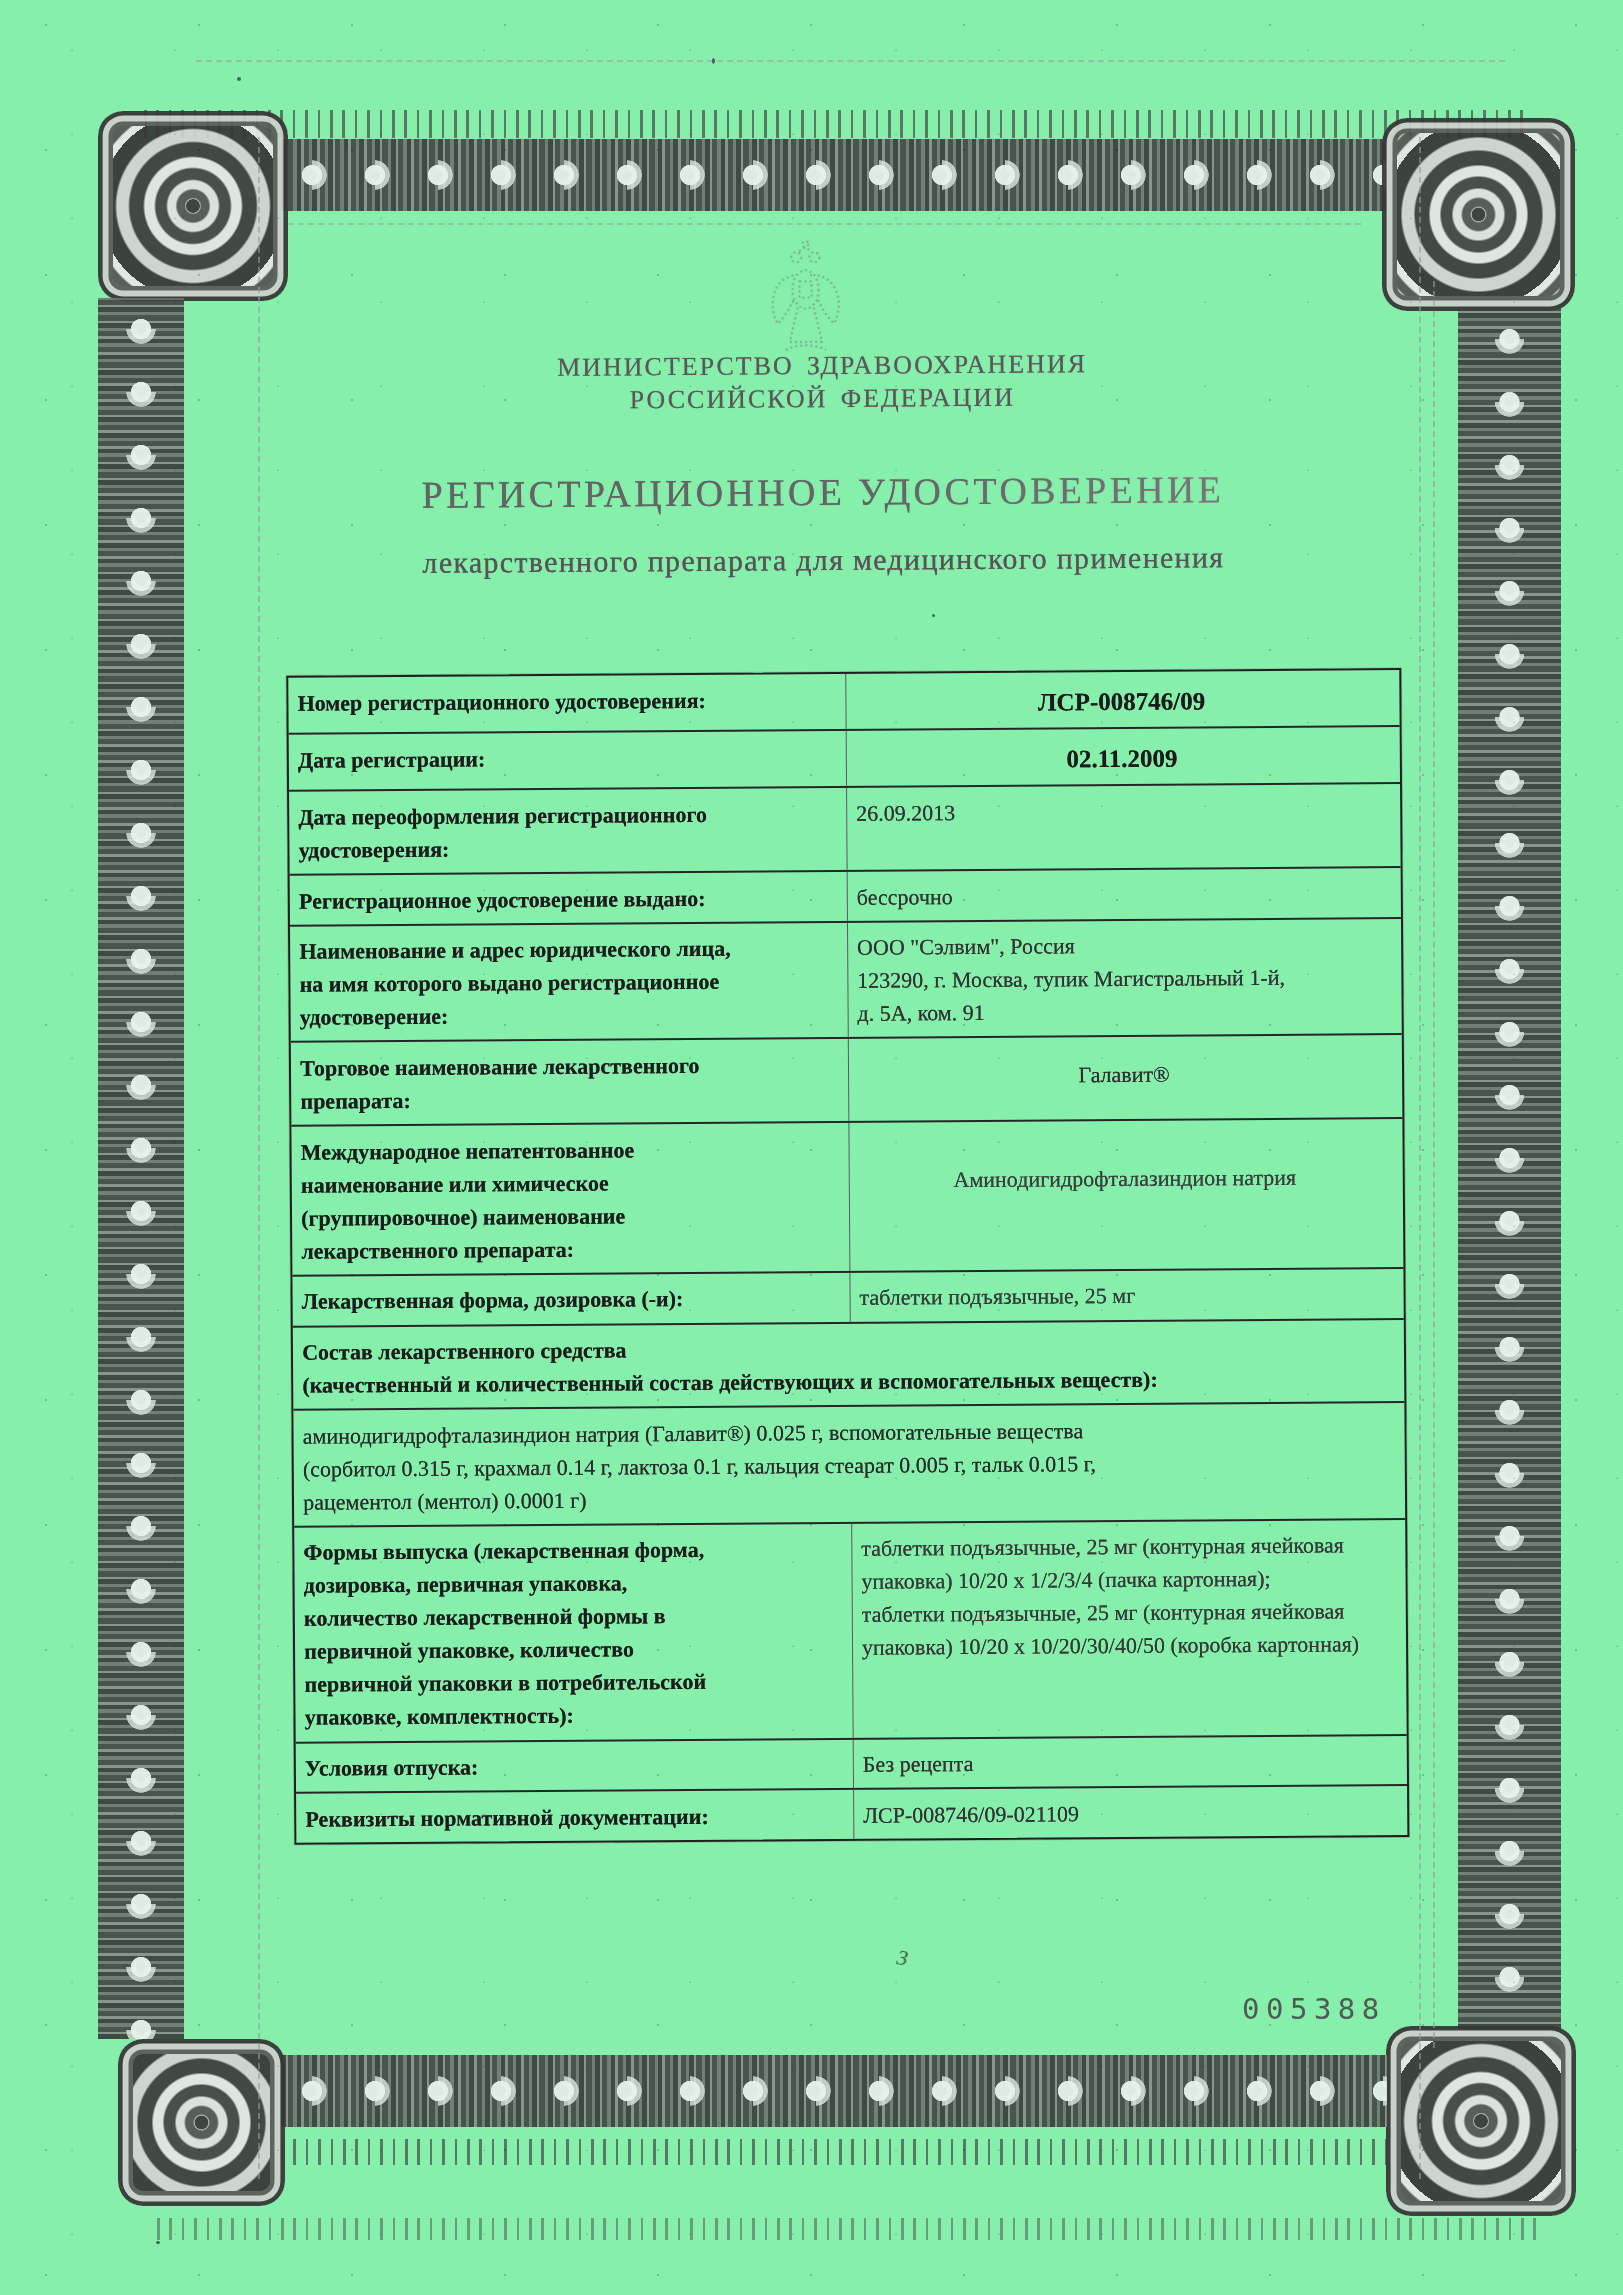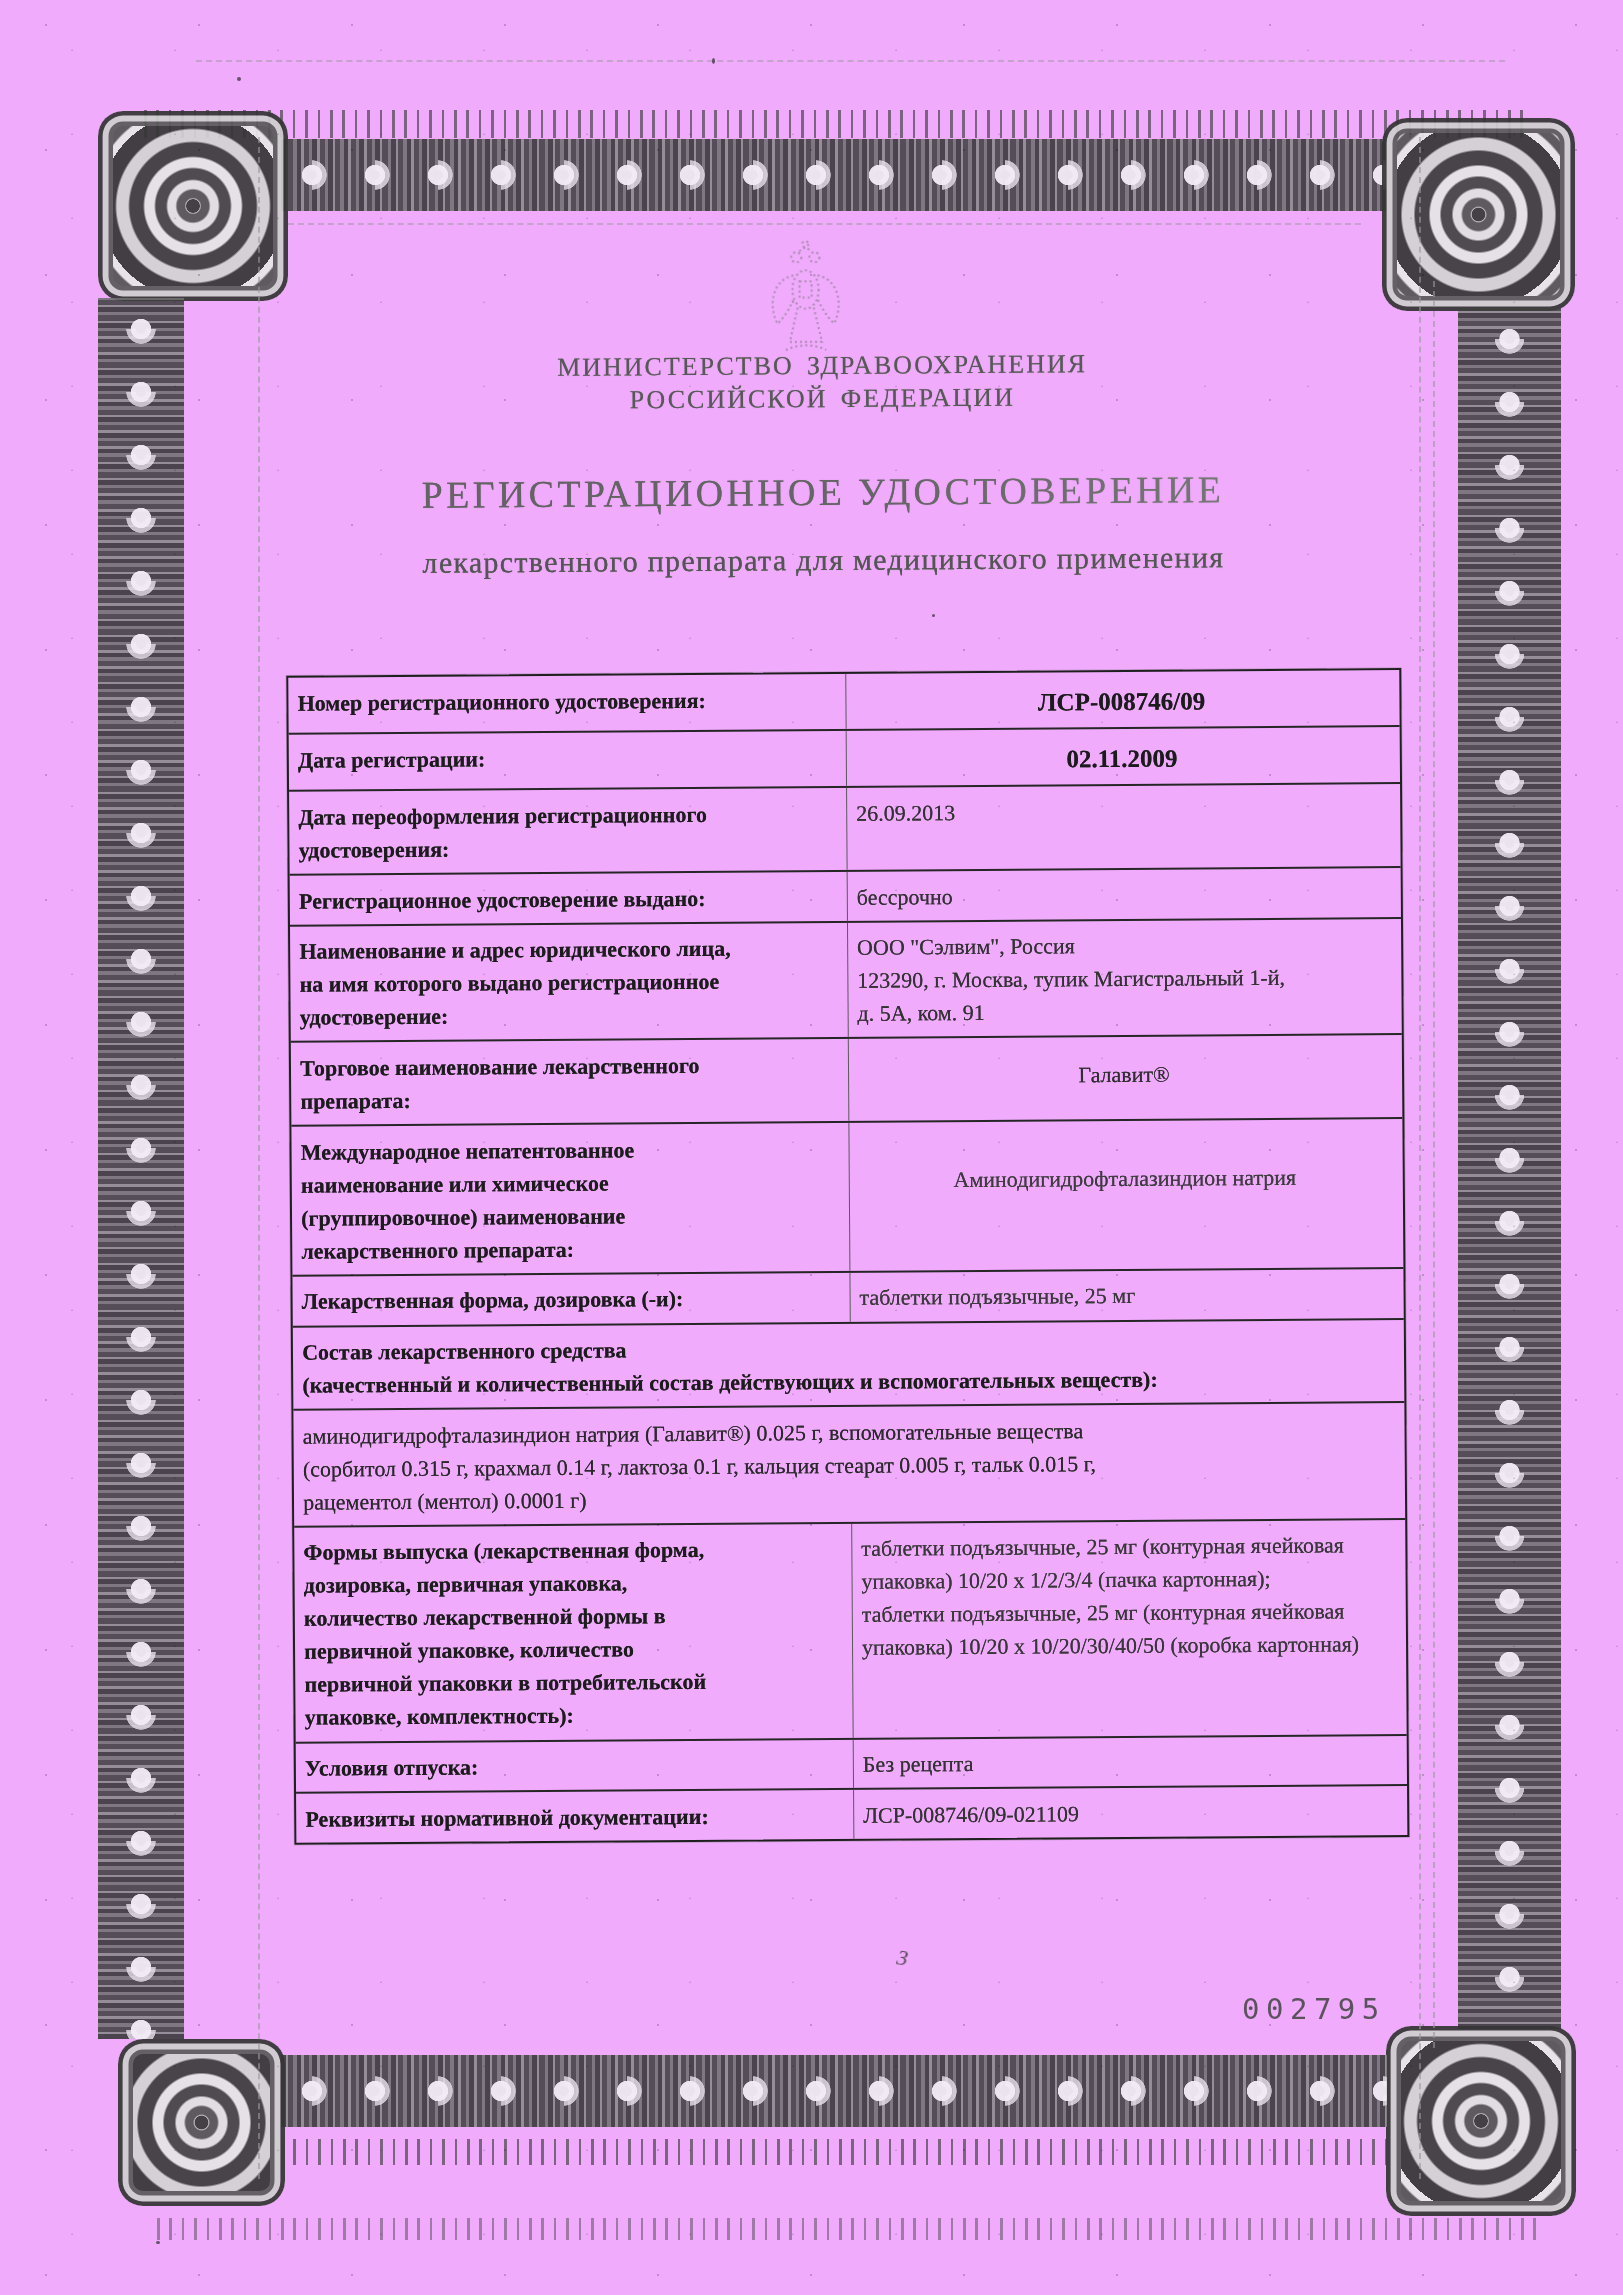--- a/index.html
+++ b/index.html
@@ -1,19 +1,19 @@
 <!DOCTYPE html>
 <html lang="ru" style="font-size:10.5px"><head>
 <meta charset="utf-8">
 <style>
   html,body{margin:0;padding:0;background:#ffffff;}
   body{width:1623px;height:2295px;position:relative;overflow:hidden;
        font-family:"Liberation Serif", serif; color:#1d1d1d;
        -webkit-font-smoothing:antialiased;}
-  .sheet{position:absolute;inset:0;background:#f0abfc;}
+  .sheet{position:absolute;inset:0;background:#86efac;}
   
   .sheet::after{content:"";position:absolute;inset:0;pointer-events:none;opacity:.35;
     background-image:
       radial-gradient(circle at 30% 20%, rgba(0,0,0,.55) 0 0.8px, transparent 1.3px),
       radial-gradient(circle at 70% 60%, rgba(0,0,0,.4) 0 0.7px, transparent 1.2px);
     background-size:153px 125px, 103px 84px;}
   .speck{position:absolute;background:#2c2c2c;border-radius:50%;opacity:.7;}
 
   
   .frame{position:absolute;inset:0;filter:grayscale(1);}
@@ -199,16 +199,16 @@
           <div class="trow r12">
             <div class="cell label">Реквизиты нормативной документации:</div>
             <div class="cell value">ЛСР-008746/09-021109</div>
           </div>
         </div>
     </div>
 
   </div>
 
   <div class="stray">3</div>
-  <div class="serial">002795</div>
+  <div class="serial">005388</div>
 
 </div>
 
 
 </body></html>

